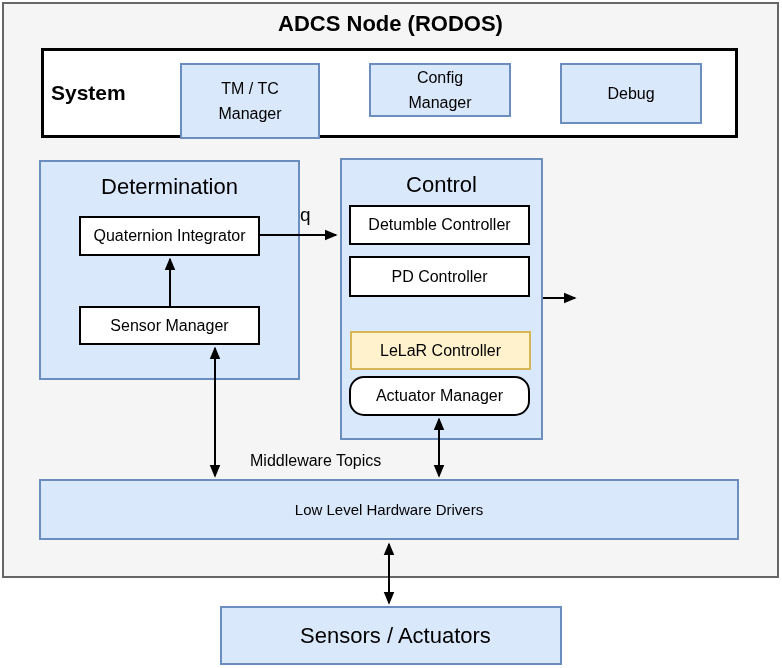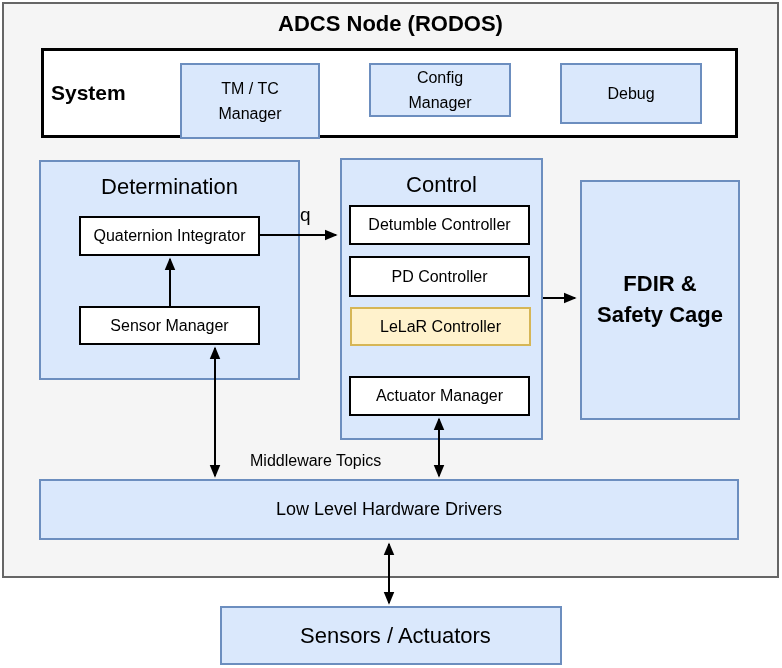--- a/index.html
+++ b/index.html
@@ -30,24 +30,24 @@
   .determination{left:39px;top:160px;width:261px;height:220px;}
   .control{left:340px;top:158px;width:203px;height:282px;}
   .container-title{width:100%;text-align:center;padding-top:12px;font-size:22px;font-weight:normal;}
 
   .subbox{background:#ffffff;border:2px solid #000;font-size:16px;}
   .qi{left:79px;top:216px;width:181px;height:40px;}
   .sm{left:79px;top:306px;width:181px;height:39px;}
   .detumble{left:349px;top:205px;width:181px;height:40px;}
   .pd{left:349px;top:256px;width:181px;height:41px;}
   .lelar{left:350px;top:307px;width:181px;height:39px;background:var(--yellow-fill);border:2px solid var(--yellow-border);}
-  .actuator{left:349px;top:376px;width:181px;height:40px;}
+  .actuator{left:349px;top:376px;width:181px;height:40px;border-radius:15px;}
 
   .fdir{left:580px;top:180px;width:160px;height:240px;font-size:22px;font-weight:bold;line-height:1.4;}
-  .llhd{left:39px;top:479px;width:700px;height:61px;font-size:18px;}
+  .llhd{left:39px;top:479px;width:700px;height:61px;font-size:15px;}
   .sensors{left:220px;top:606px;width:342px;height:59px;font-size:22px;padding-left:9px;}
 
   .q-label{left:300px;top:204px;font-size:19px;}
   .middleware-label{left:250px;top:452px;font-size:16px;}
 
   .wires{left:0;top:0;width:782px;height:668px;pointer-events:none;}
   .wires line{stroke:#000;stroke-width:2;}
 </style>
 </head>
 <body>
@@ -69,25 +69,23 @@
     <div class="container-title">Determination</div>
   </div>
   <div class="abs flexc subbox qi">Quaternion Integrator</div>
   <div class="abs flexc subbox sm">Sensor Manager</div>
 
   <div class="abs container-blue control">
     <div class="container-title">Control</div>
   </div>
   <div class="abs flexc subbox detumble">Detumble Controller</div>
   <div class="abs flexc subbox pd">PD Controller</div>
-  <div class="abs flexc lelar" style="font-size:16px;">LeLaR Controller</div>
+  <div class="abs flexc lelar" style="font-size:16px;margin-top:24px;">LeLaR Controller</div>
   <div class="abs flexc subbox actuator">Actuator Manager</div>
 
-  <div class="abs flexc container-blue prelines fdir">FDIR &amp;
-Safety Cage</div>
 
   <div class="abs flexc container-blue llhd">Low Level Hardware Drivers</div>
 
   <div class="abs flexc container-blue sensors">Sensors / Actuators</div>
 
   <div class="abs q-label">q</div>
   <div class="abs middleware-label">Middleware Topics</div>
 
   <svg class="abs wires" width="782" height="668" viewBox="0 0 782 668" xmlns="http://www.w3.org/2000/svg">
     <defs>

